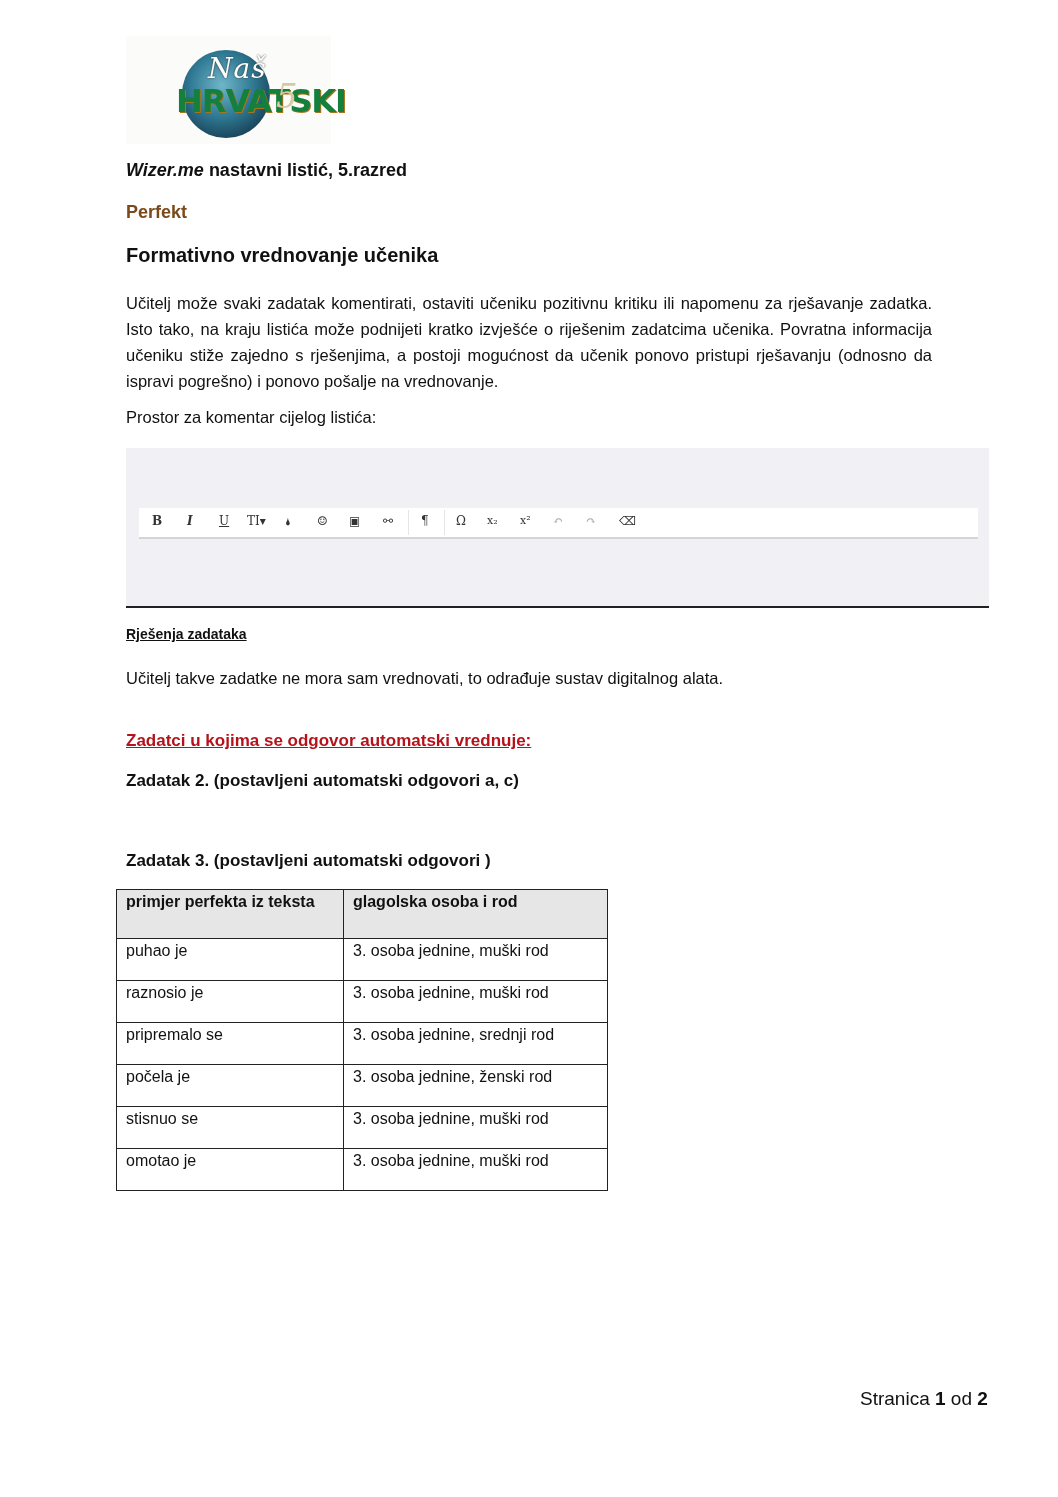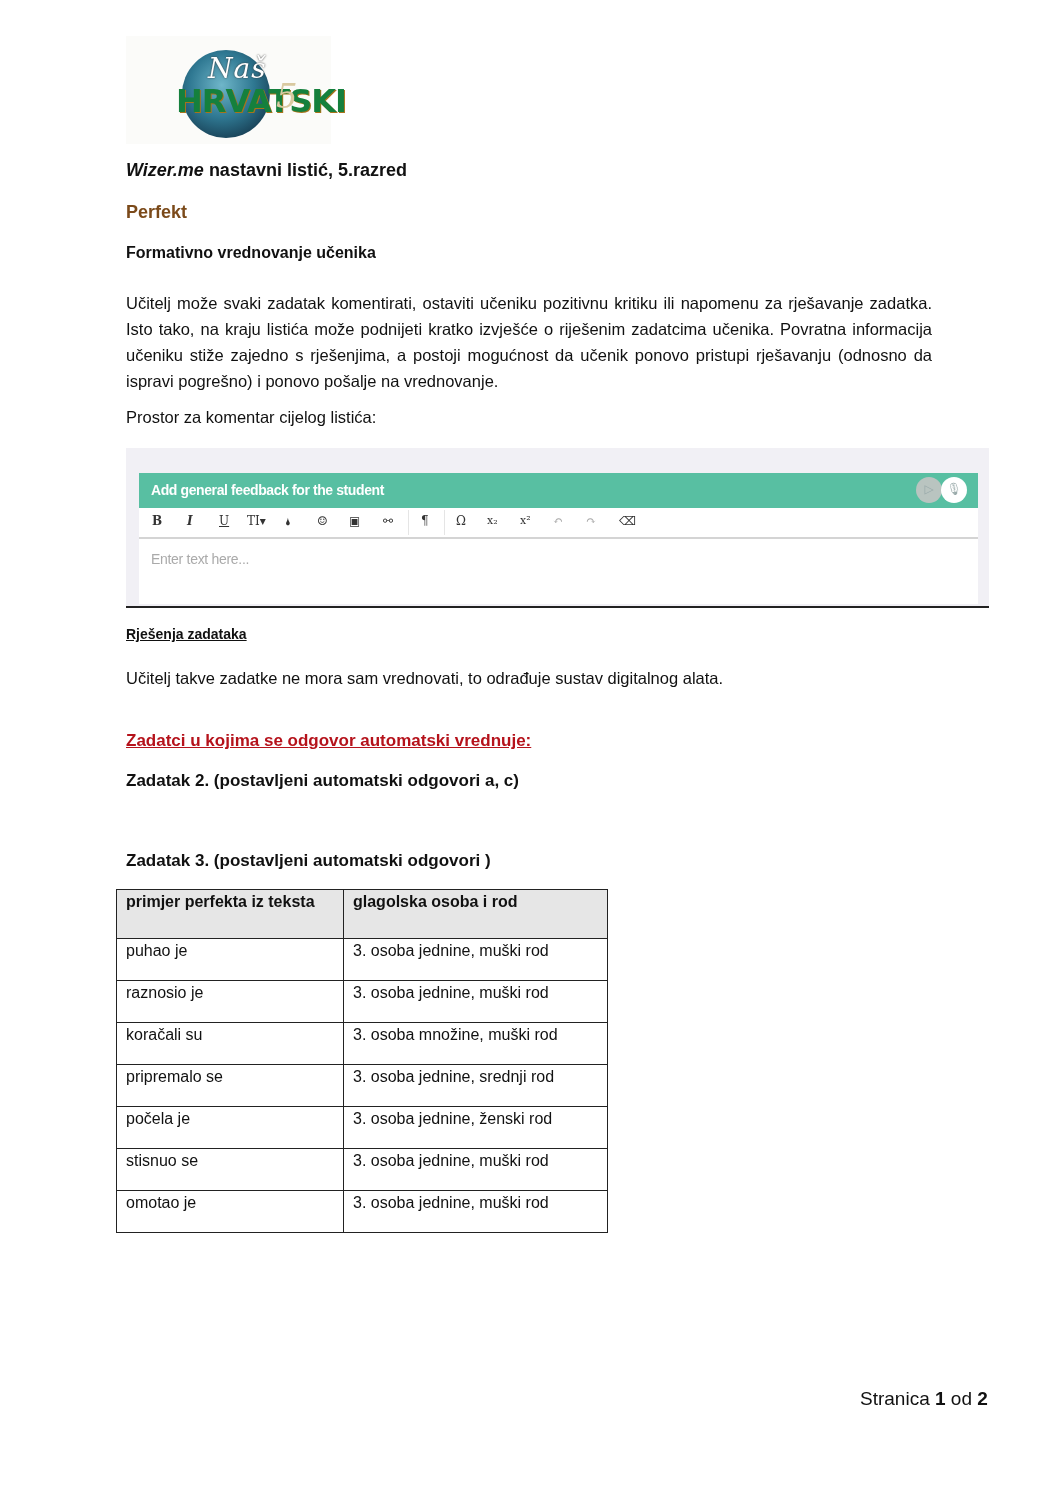--- a/index.html
+++ b/index.html
@@ -12,21 +12,21 @@
   .logo-nas { position:absolute; left:82px; top:16px; font-family:"DejaVu Serif", serif; font-style:italic;
     font-size:28px; color:#ffffff; letter-spacing:1px; text-shadow:0 0 2px #333; }
   .logo-hrv { position:absolute; left:50px; top:46px; font-family:"DejaVu Sans", sans-serif; font-weight:bold;
     font-size:32px; color:#15803d; letter-spacing:-1px; text-shadow:1px 1px 0 #a8731a; }
   .logo-5 { position:absolute; left:150px; top:40px; font-family:"DejaVu Serif", serif; font-style:italic;
     font-size:34px; color:#d9c9a0; }
 
   .subtitle { left:126px; top:160px; font-size:18px; font-weight:bold; }
   .subtitle i { font-weight:bold; }
   .perfekt { left:126px; top:202px; font-size:18px; font-weight:bold; color:#7b4a1a; }
-  .h1 { left:126px; top:244px; font-size:16px; font-weight:bold;text-align:center; }
+  .h1 { left:126px; top:244px; font-size:20px; font-weight:bold;text-align:center; }
   .para { left:126px; top:290px; width:806px; font-size:16.5px; line-height:26px; text-align:justify; color:#111; }
   .prostor { left:126px; top:408px; font-size:16.5px; }
 
   .widget { left:126px; top:448px; width:863px; height:158px; background:#f1f0f5; border-bottom:2px solid #222; }
   .w-header { position:absolute; left:13px; top:25px; width:839px; height:35px; background:#58bfa2; }
   .w-title { position:absolute; left:12px; top:9px; color:#ffffff; font-size:14px; font-weight:bold; letter-spacing:-0.4px; }
   .w-btn-video { position:absolute; left:777px; top:4px; width:26px; height:26px; border-radius:50%; background:#b9c4c0; }
   .w-btn-mic { position:absolute; left:802px; top:4px; width:26px; height:26px; border-radius:50%; background:#ffffff; }
   .w-btn-video span, .w-btn-mic span { position:absolute; left:0; top:5px; width:26px; text-align:center; font-size:12px; color:#9aa; }
   .w-toolbar { position:absolute; left:13px; top:60px; width:839px; height:29px; background:#ffffff; border-bottom:2px solid #d4d4d4; }
@@ -64,50 +64,38 @@
 <div class="abs subtitle">
   <i>Wizer.me</i><span> nastavni listić, 5.razred</span>
 </div>
 <div class="abs perfekt">Perfekt</div>
 <div class="abs h1">Formativno vrednovanje učenika</div>
 
 <div class="abs para">Učitelj može svaki zadatak komentirati, ostaviti učeniku pozitivnu kritiku ili napomenu za rješavanje zadatka. Isto tako, na kraju listića može podnijeti kratko izvješće o riješenim zadatcima učenika. Povratna informacija učeniku stiže zajedno s rješenjima, a postoji mogućnost da učenik ponovo pristupi rješavanju (odnosno da ispravi pogrešno) i ponovo pošalje na vrednovanje.</div>
 <div class="abs prostor">Prostor za komentar cijelog listića:</div>
 
 <div class="abs widget">
-  <div class="w-header">
-    <span class="w-title">Add general feedback for the student</span>
-    <div class="w-btn-video">
-        <span>▷</span>
-      </div>
-    <div class="w-btn-mic">
-        <span>🎙</span>
-      </div>
-  </div>
   <div class="w-toolbar">
     <span class="tb" style="left:13px;font-weight:bold;">B</span>
     <span class="tb" style="left:48px;font-style:italic;font-weight:bold;">I</span>
     <span class="tb" style="left:80px;text-decoration:underline;">U</span>
     <span class="tb" style="left:108px;">TI▾</span>
     <span class="tb" style="left:146px;font-size:10px;top:8px;">🌢</span>
     <span class="tb" style="left:178px;">☺</span>
     <span class="tb" style="left:210px;">▣</span>
     <span class="tb" style="left:244px;">⚯</span>
     <span class="tb-sep" style="left:269px;"></span>
     <span class="tb" style="left:282px;">¶</span>
     <span class="tb-sep" style="left:305px;"></span>
     <span class="tb" style="left:317px;">Ω</span>
     <span class="tb" style="left:348px;font-size:11px;">x₂</span>
     <span class="tb" style="left:381px;font-size:11px;">x²</span>
     <span class="tb light" style="left:414px;">↶</span>
     <span class="tb light" style="left:447px;">↷</span>
     <span class="tb" style="left:480px;">⌫</span>
-  </div>
-  <div class="w-editor">
-    <span class="w-placeholder">Enter text here...</span>
   </div>
 </div>
 
 <div class="abs rjesenja">Rješenja zadataka</div>
 <div class="abs napomena">
   <div>Učitelj takve zadatke ne mora sam vrednovati, to odrađuje sustav digitalnog alata.</div>
 </div>
 <div class="abs zadatci">Zadatci u kojima se odgovor automatski vrednuje:</div>
 <div class="abs z2">Zadatak 2. (postavljeni automatski odgovori a, c)</div>
 <div class="abs z3">Zadatak 3. (postavljeni automatski odgovori )</div>
@@ -120,24 +108,20 @@
   </tr>
   <tr>
     <td class="c1">puhao je</td>
     <td>3. osoba jednine, muški rod</td>
   </tr>
   <tr>
     <td class="c1">raznosio je</td>
     <td>3. osoba jednine, muški rod</td>
   </tr>
   <tr>
-    <td class="c1">koračali su</td>
-    <td>3. osoba množine, muški rod</td>
-  </tr>
-  <tr>
     <td class="c1">pripremalo se</td>
     <td>3. osoba jednine, srednji rod</td>
   </tr>
   <tr>
     <td class="c1">počela je</td>
     <td>3. osoba jednine, ženski rod</td>
   </tr>
   <tr>
     <td class="c1">stisnuo se</td>
     <td>3. osoba jednine, muški rod</td>

